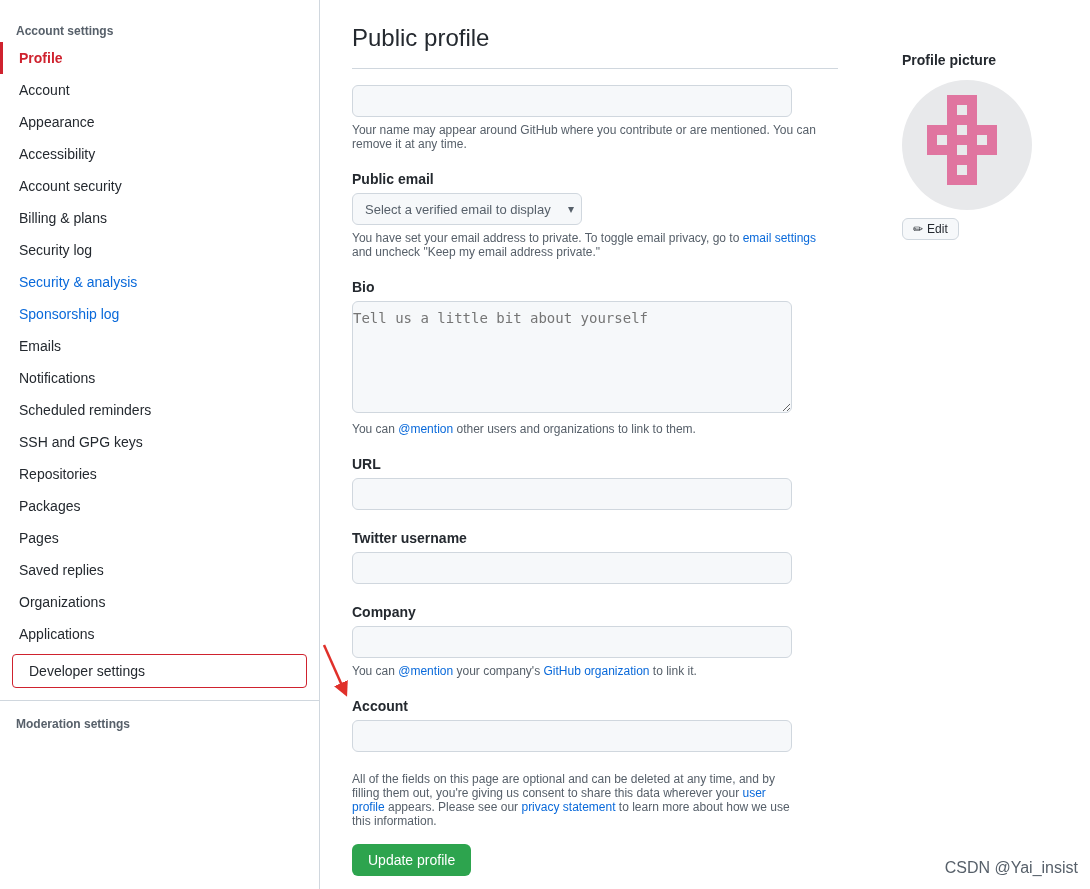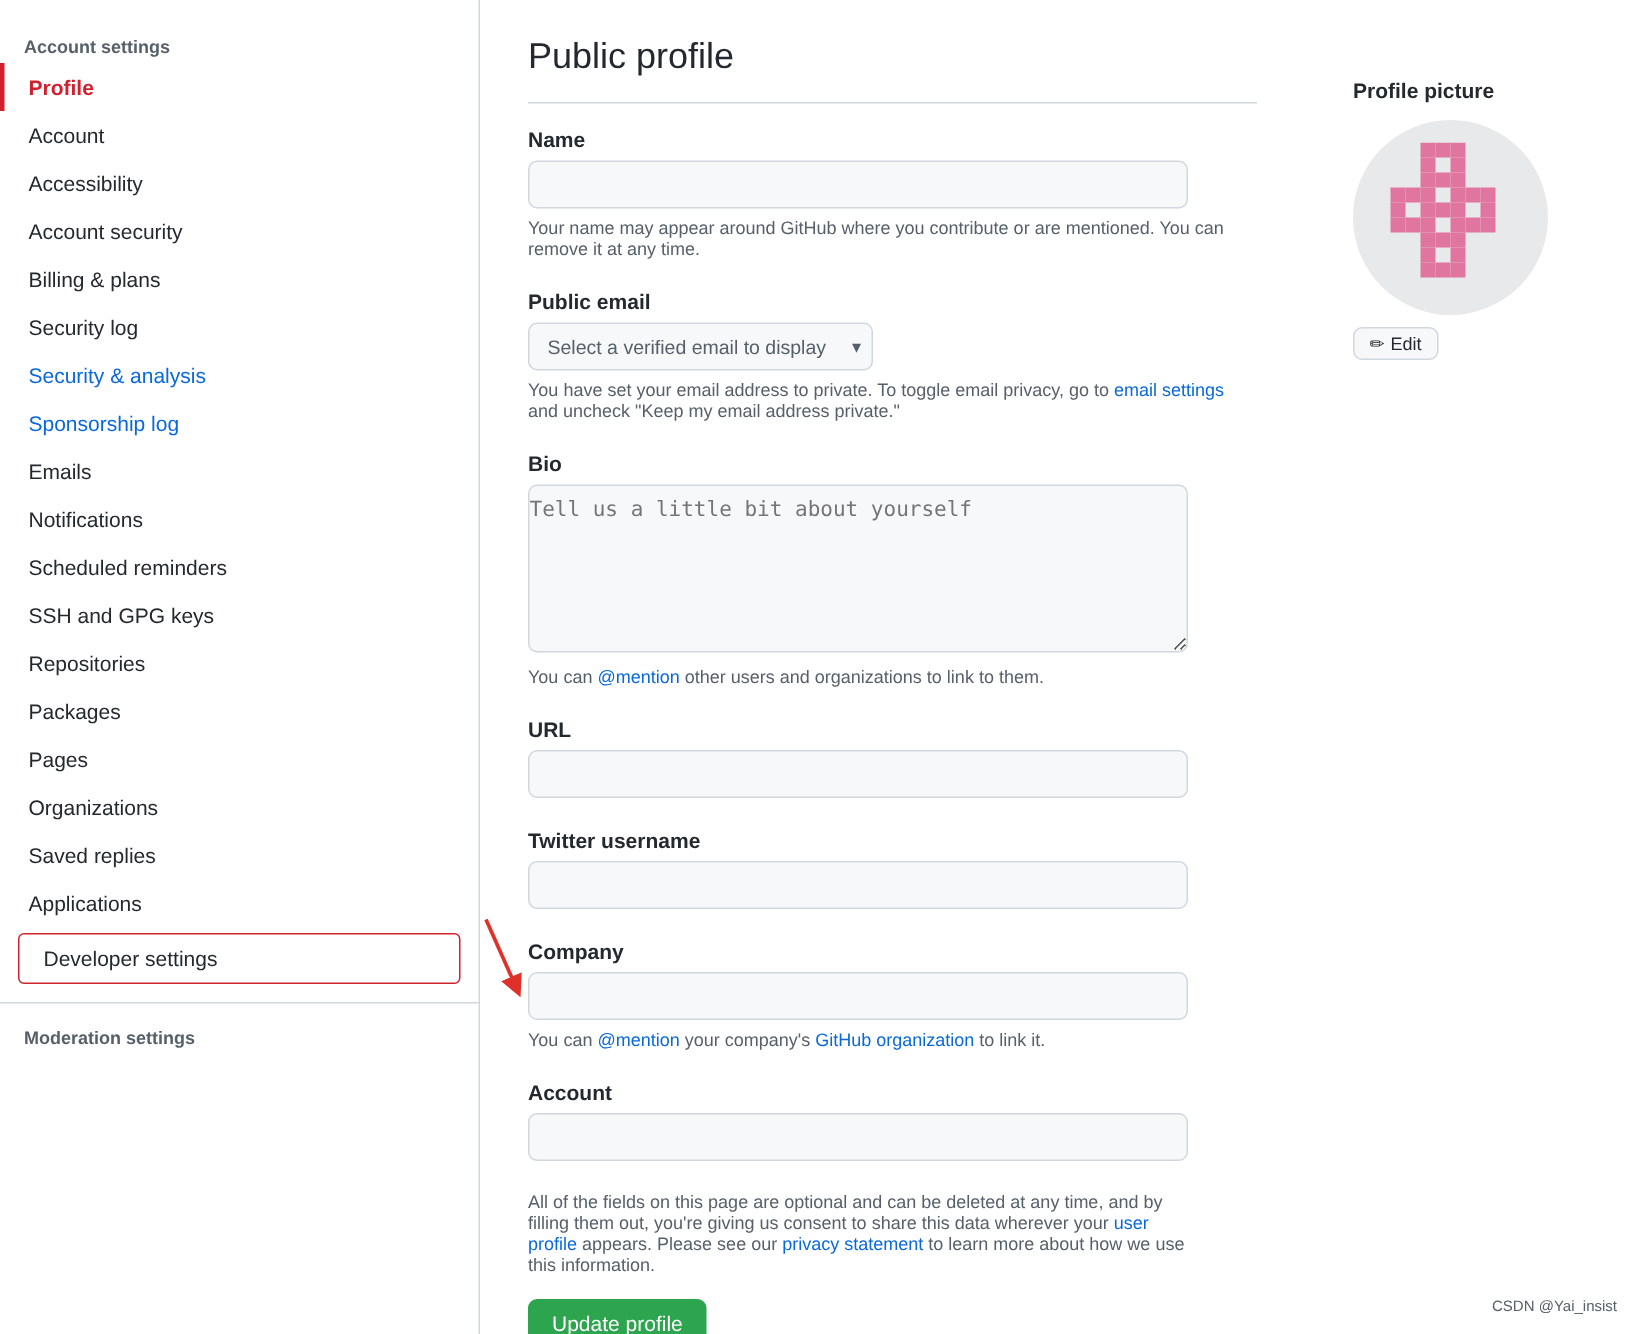--- a/index.html
+++ b/index.html
@@ -79,47 +79,48 @@
       overflow: hidden; margin-bottom: 8px;
     }
     .profile-pic-svg { width: 100px; height: 100px; }
     .edit-btn {
       display: inline-flex; align-items: center; gap: 4px;
       font-size: 12px; color: #24292f; background: #f6f8fa;
       border: 1px solid #d0d7de; border-radius: 6px;
       padding: 3px 10px; cursor: pointer; text-decoration: none;
     }
 
-    .watermark { position: fixed; bottom: 12px; right: 12px; font-size: 10px; color: #57606a; }
+    .watermark { position: fixed; bottom: 12px; right: 12px; font-size: 16px; color: #57606a; }
   </style>
 </head>
 <body>
 
 <div class="layout">
 
   <nav class="sidebar">
     <div class="sidebar-section">
       <div class="sidebar-section-heading">Account settings</div>
       <button class="sidebar-item active">Profile</button>
       <button class="sidebar-item">Account</button>
+      <button class="sidebar-item">Appearance</button>
       <button class="sidebar-item">Accessibility</button>
       <button class="sidebar-item">Account security</button>
       <button class="sidebar-item">Billing &amp; plans</button>
       <button class="sidebar-item">Security log</button>
       <button class="sidebar-item blue">Security &amp; analysis</button>
       <button class="sidebar-item blue">Sponsorship log</button>
       <button class="sidebar-item">Emails</button>
       <button class="sidebar-item">Notifications</button>
       <button class="sidebar-item">Scheduled reminders</button>
       <button class="sidebar-item">SSH and GPG keys</button>
       <button class="sidebar-item">Repositories</button>
       <button class="sidebar-item">Packages</button>
       <button class="sidebar-item">Pages</button>
+      <button class="sidebar-item">Saved replies</button>
       <button class="sidebar-item">Organizations</button>
-      <button class="sidebar-item">Saved replies</button>
       <button class="sidebar-item">Applications</button>
       <div class="arrow-container developer-settings-item" style="position:relative;">
         <button class="sidebar-item" style="border-left:none;">Developer settings</button>
 
         <svg width="60" height="60" style="position:absolute;right:-68px;top:-15px;">
           <defs>
             <marker id="arrowhead" markerWidth="6" markerHeight="6" refX="3" refY="3" orient="auto">
               <polygon points="0 0, 6 3, 0 6" fill="#e0302a"></polygon>
             </marker>
           </defs>
@@ -130,21 +131,20 @@
     <div class="sidebar-section" style="margin-top:12px; border-top:1px solid #d0d7de; padding-top:8px;">
       <div class="sidebar-section-heading">Moderation settings</div>
     </div>
   </nav>
 
   <main class="main">
     <h1 class="page-title">Public profile</h1>
 
     
     <div class="form-group">
-      <label class="form-label">Name</label>
       <input type="text" class="form-input" style="max-width: 440px;">
       <p class="form-hint">
         <span>Your name may appear around GitHub where you contribute or are mentioned. You can remove it at any time.</span>
       </p>
     </div>
 
     
     <div class="form-group">
       <label class="form-label">Public email</label>
       <div class="email-select-wrapper">

